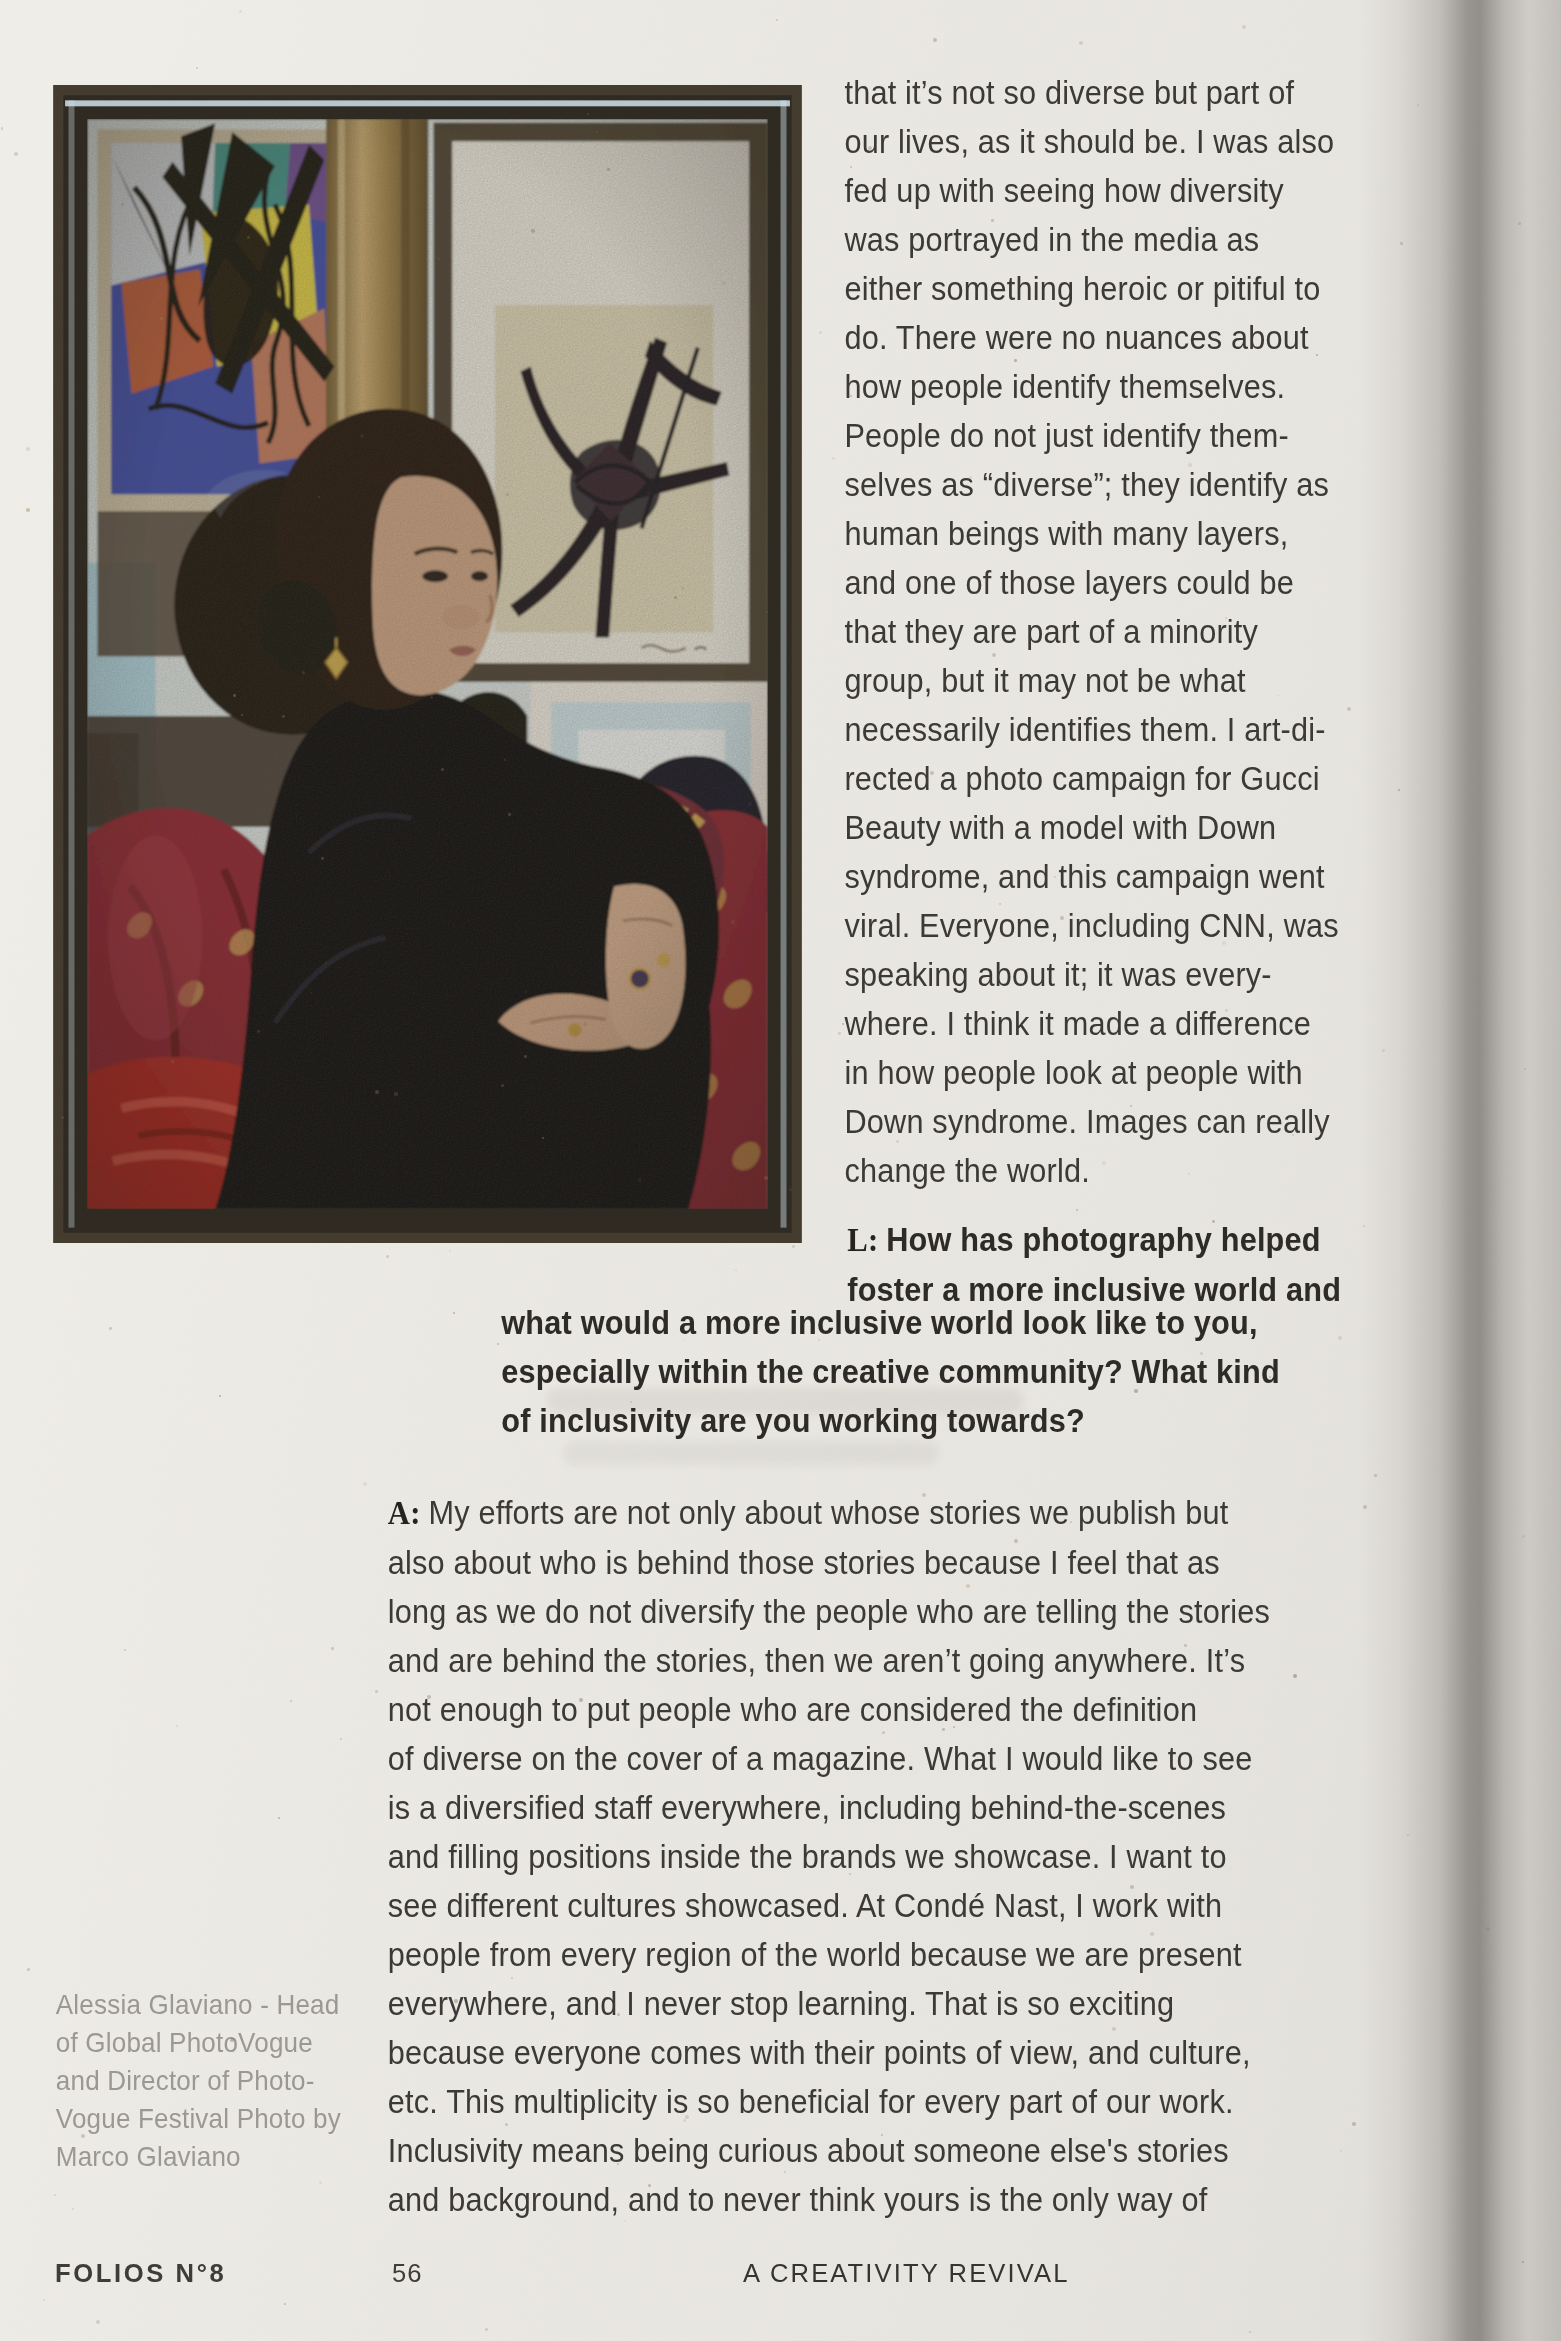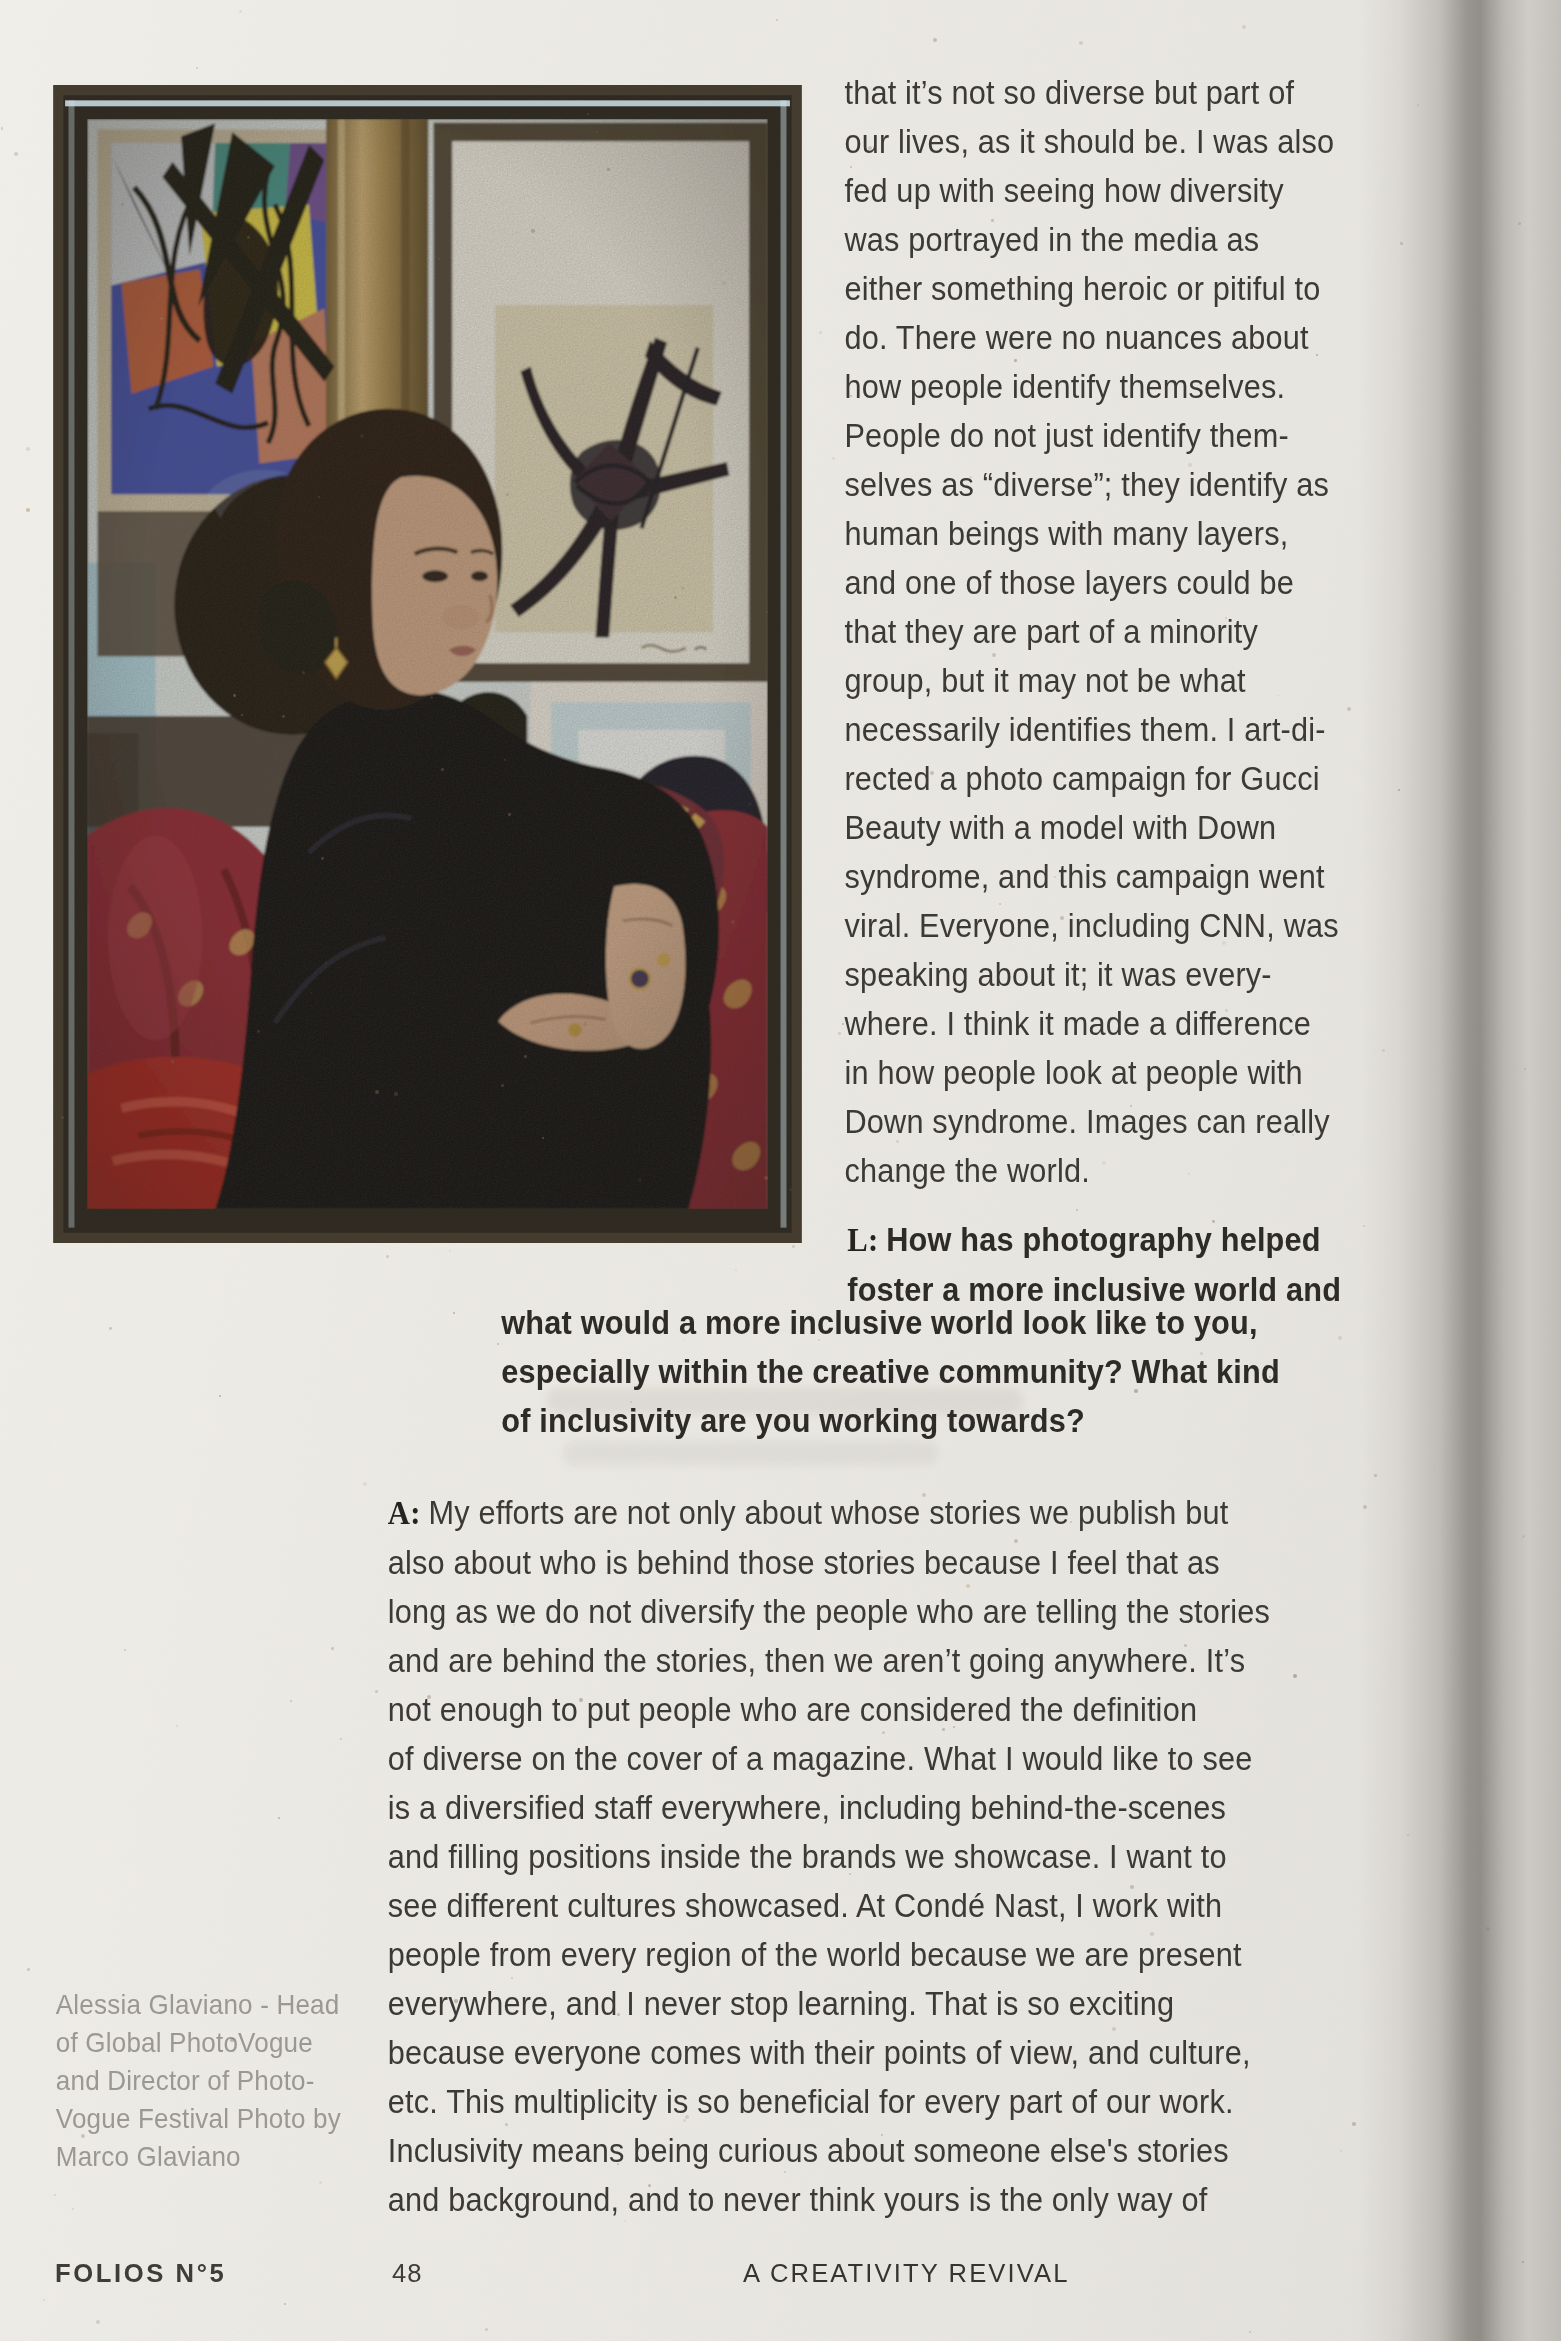--- a/index.html
+++ b/index.html
@@ -252,22 +252,22 @@
     <p class="bodytext bold q-col"><span class="qprefix">L:</span><span>How has photography helped<br>foster a more inclusive world and</span></p>
 
     <p class="bodytext bold q-full">what would a more inclusive world look like to you,<br>especially within the creative community? What kind<br>of inclusivity are you working towards?</p>
 
     <p class="bodytext answer"><span class="qprefix">A:</span><span>My efforts are not only about whose stories we publish but<br>also about who is behind those stories because I feel that as<br>long as we do not diversify the people who are telling the stories<br>and are behind the stories, then we aren’t going anywhere. It’s<br>not enough to put people who are considered the definition<br>of diverse on the cover of a magazine. What I would like to see<br>is a diversified staff everywhere, including behind-the-scenes<br>and filling positions inside the brands we showcase. I want to<br>see different cultures showcased. At Condé Nast, I work with<br>people from every region of the world because we are present<br>everywhere, and I never stop learning. That is so exciting<br>because everyone comes with their points of view, and culture,<br>etc. This multiplicity is so beneficial for every part of our work.<br>Inclusivity means being curious about someone else's stories<br>and background, and to never think yours is the only way of</span></p>
 
     <p class="caption">Alessia Glaviano - Head<br>of Global PhotoVogue<br>and Director of Photo-<br>Vogue Festival Photo by<br>Marco Glaviano</p>
   </div>
 
   <div>
-    <span class="footer-span f-left">FOLIOS N°5</span>
-    <span class="footer-span f-page">48</span>
+    <span class="footer-span f-left">FOLIOS N°8</span>
+    <span class="footer-span f-page">56</span>
     <span class="footer-span f-right">A CREATIVITY REVIVAL</span>
   </div>
 
   <div class="speckles" id="speckles">
       <div class="speck" style="left: 1363px; top: 1225px; width: 1.9px; height: 1.9px; background: rgb(156, 122, 85); opacity: 0.28;"></div>
       <div class="speck" style="left: 449px; top: 1250px; width: 2.4px; height: 2.4px; background: rgb(156, 122, 85); opacity: 0.16;"></div>
       <div class="speck" style="left: 441px; top: 768px; width: 2.6px; height: 2.6px; background: rgb(156, 122, 85); opacity: 0.33;"></div>
       <div class="speck" style="left: 1522px; top: 2261px; width: 2.1px; height: 2.1px; background: rgb(110, 87, 62); opacity: 0.38;"></div>
       <div class="speck" style="left: 838px; top: 1032px; width: 2.9px; height: 2.9px; background: rgb(176, 138, 96); opacity: 0.33;"></div>
       <div class="speck" style="left: 624px; top: 2220px; width: 2.4px; height: 2.4px; background: rgb(156, 122, 85); opacity: 0.12;"></div>

